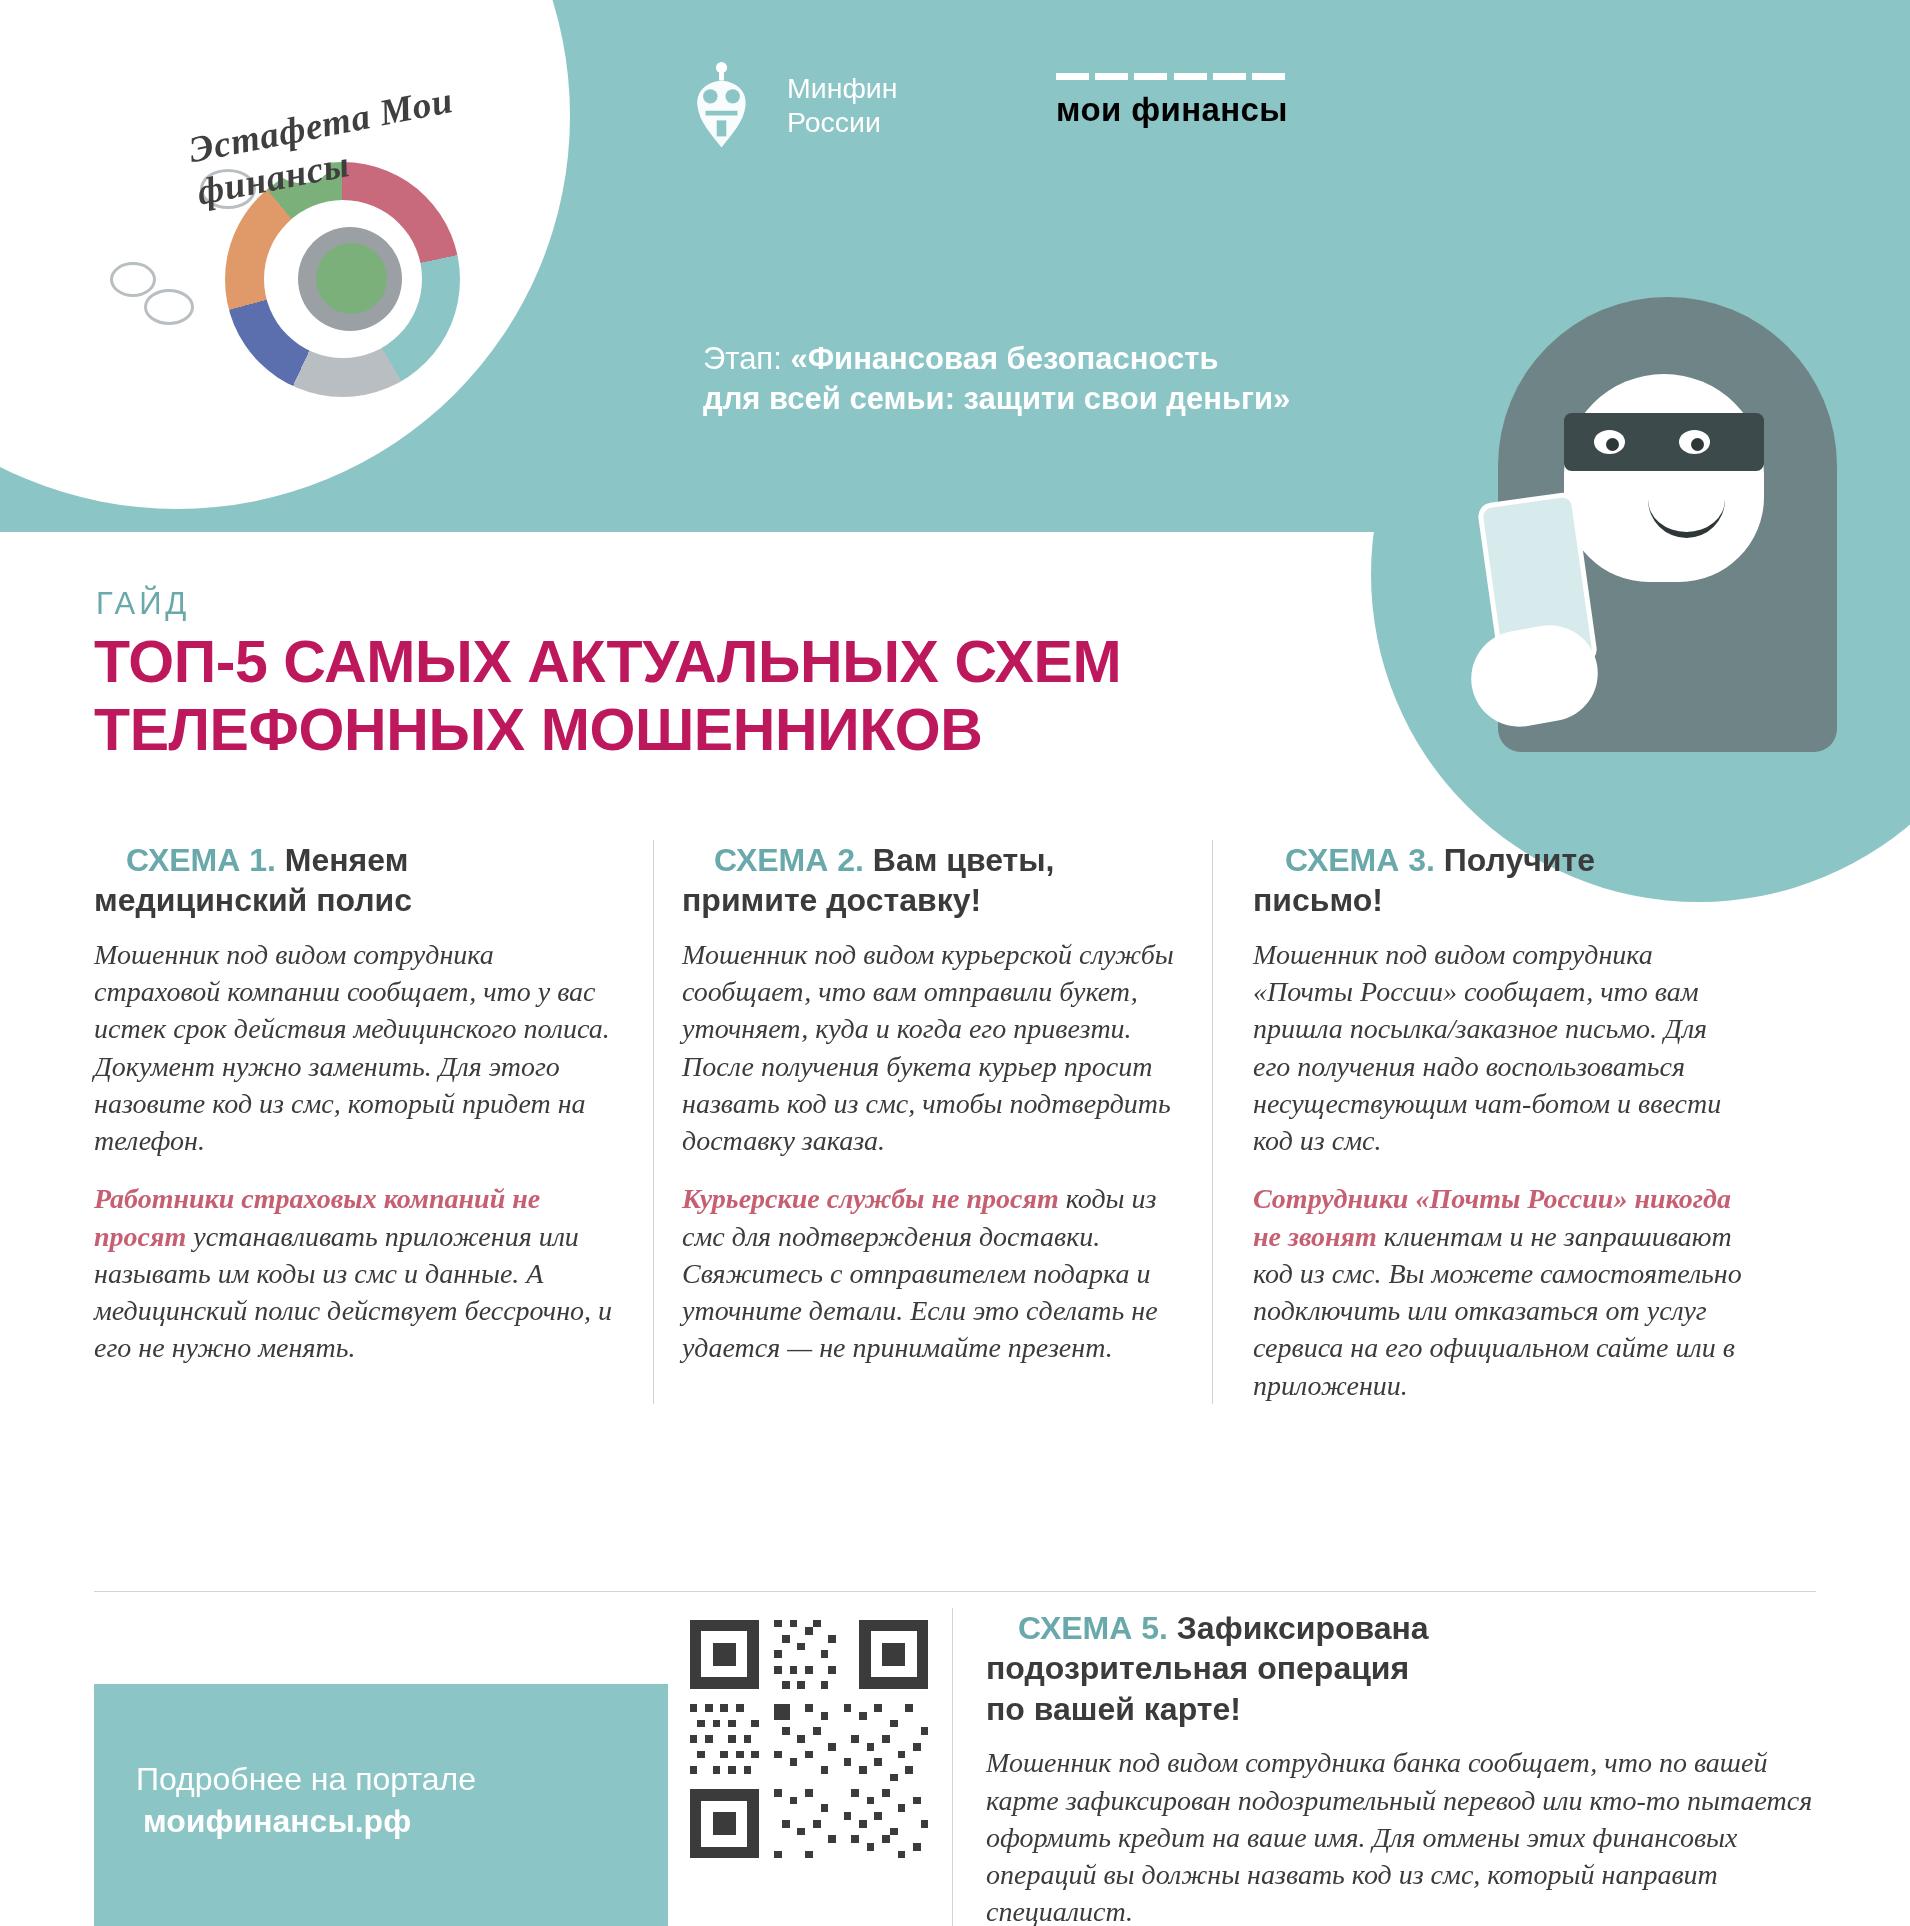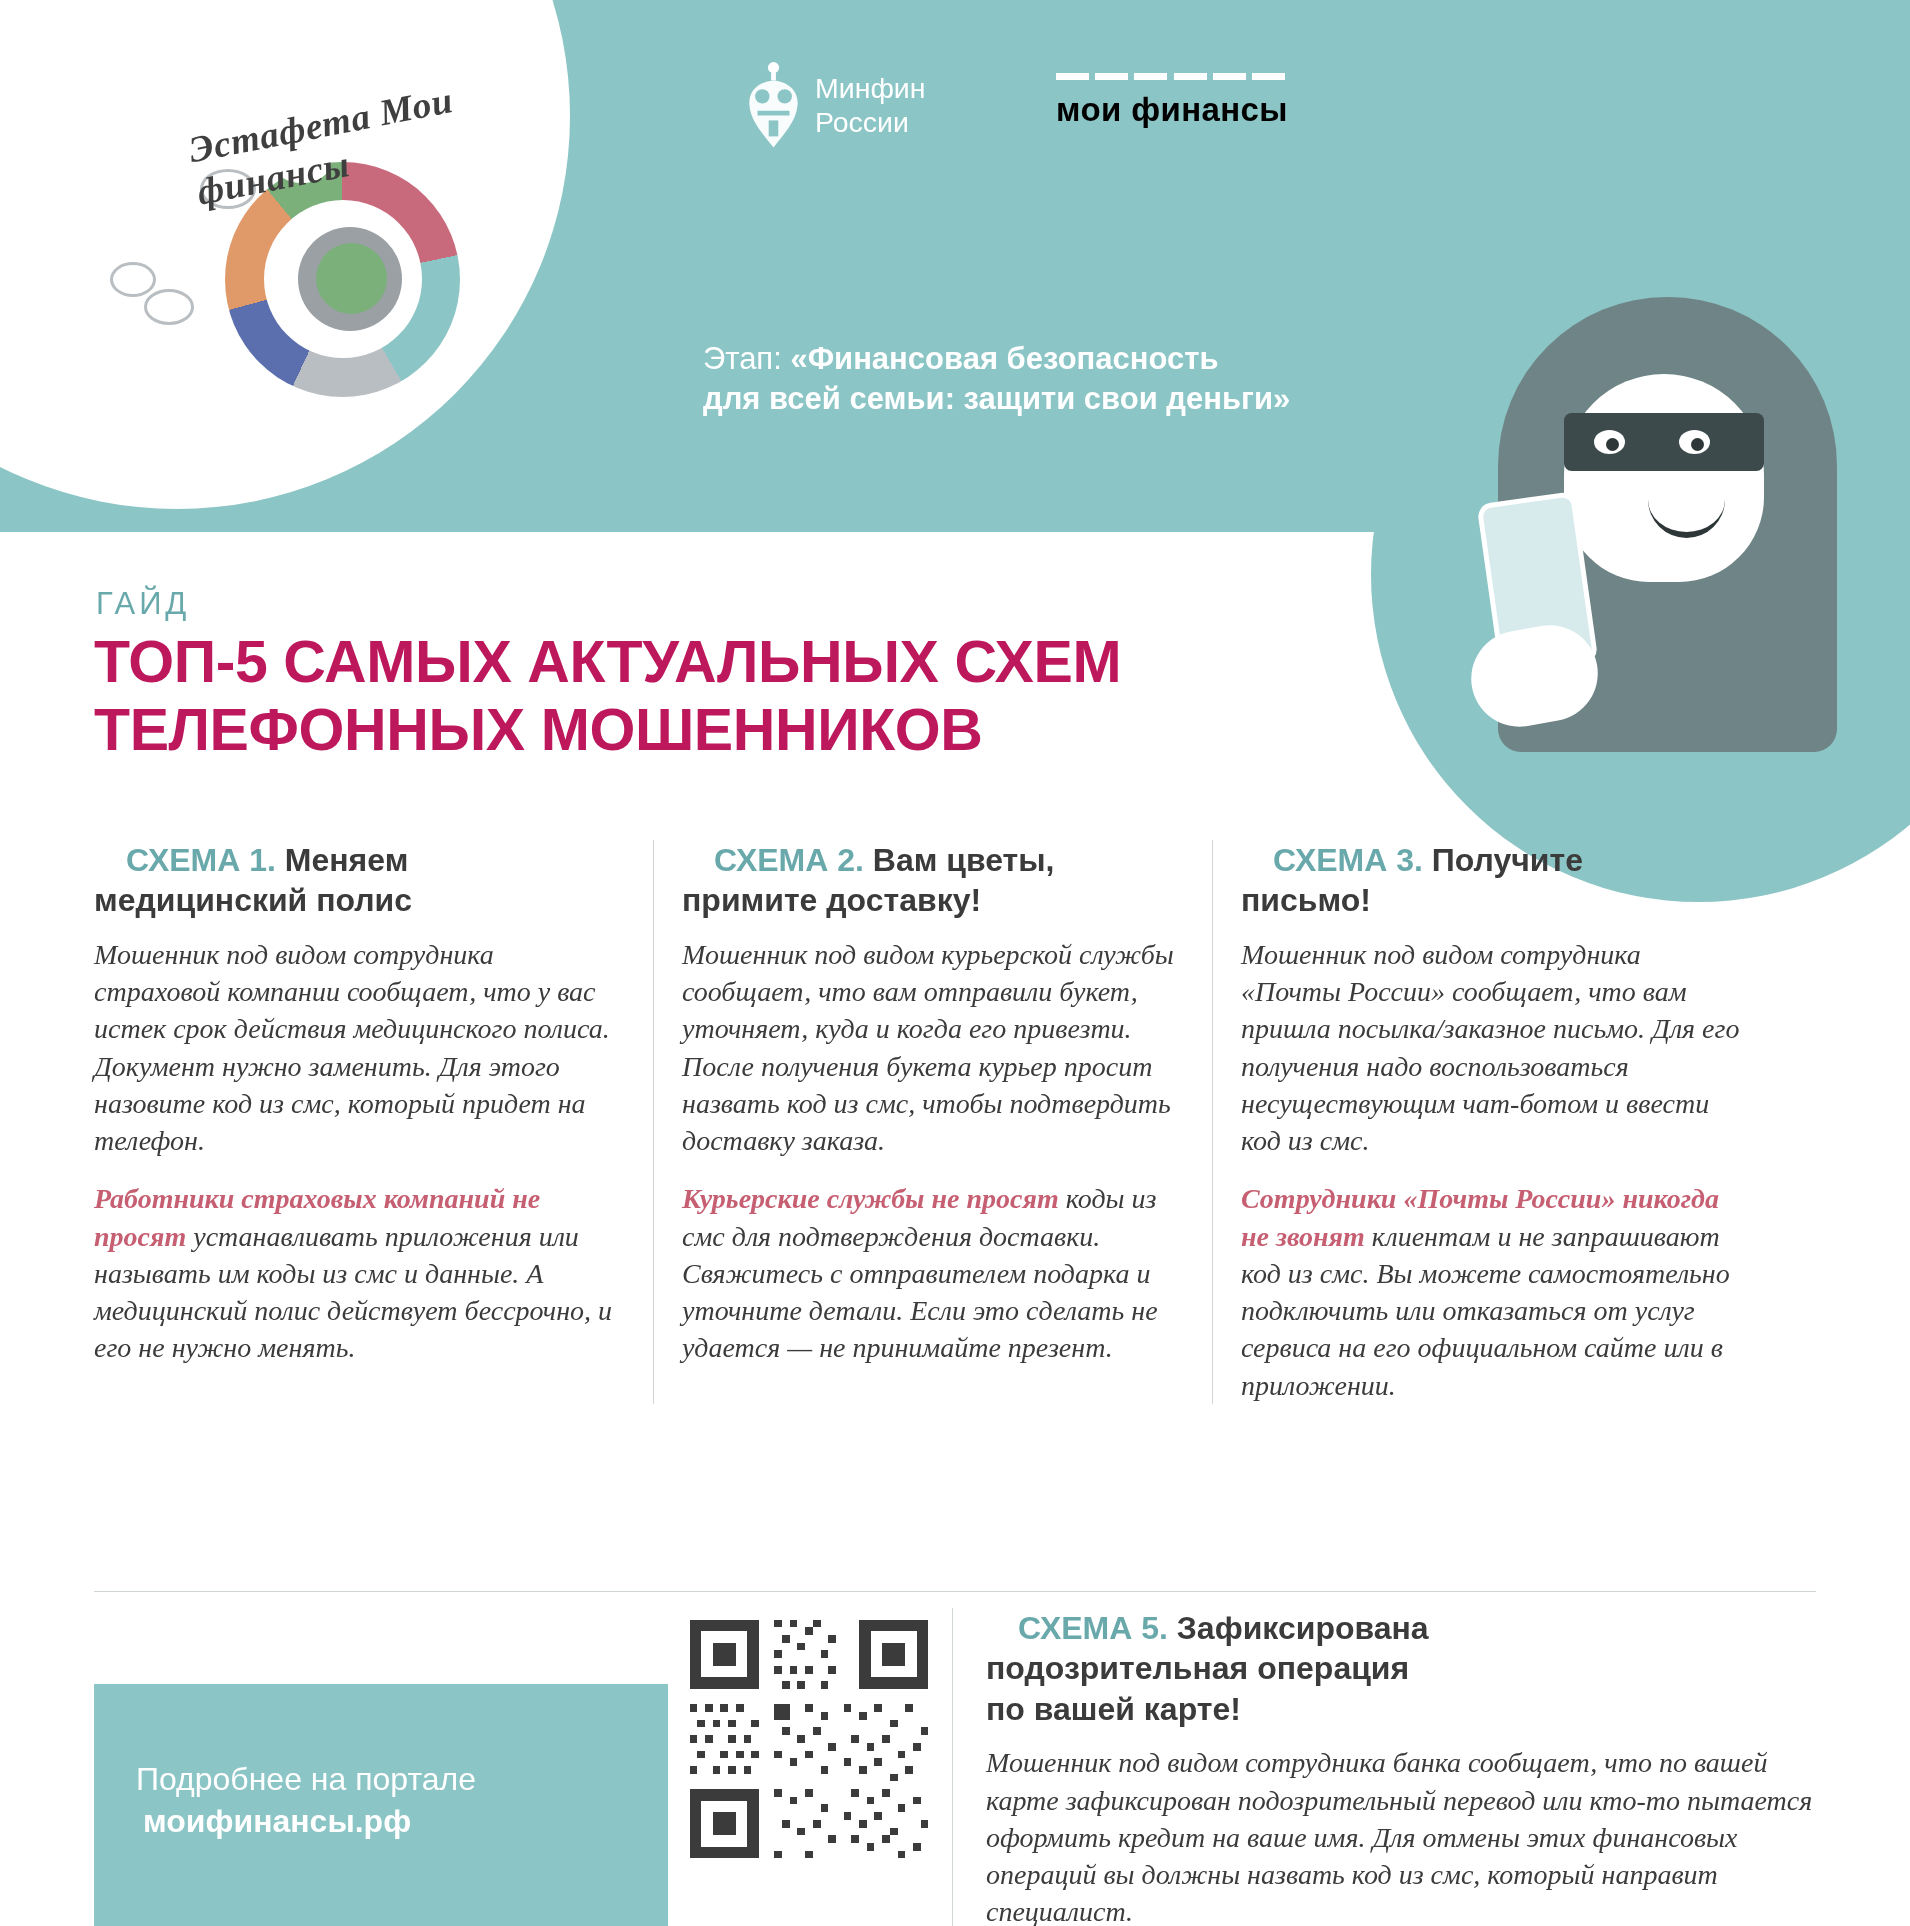--- a/index.html
+++ b/index.html
@@ -34,21 +34,21 @@
   .logo-green{position:absolute;left:218px;top:197px;width:71px;height:71px;border-radius:50%;background:#7bb07a;}
   .logo-text{
     position:absolute;left:96px;top:46px;width:378px;height:127px;
     transform:rotate(-11deg);
     font-size:37px;color:#3f3f3f;font-weight:bold;letter-spacing:0.8px;
     font-family:"Liberation Serif",serif;font-style:italic;
   }
   .coin{position:absolute;background:#fff;border:3.5px solid #b9bec2;border-radius:50%;}
 
   
-  .minfin{position:absolute;left:733px;top:58px;display:flex;align-items:center;gap:1px;}
+  .minfin{position:absolute;left:681px;top:58px;display:flex;align-items:center;gap:25px;}
   .minfin-emblem{width:81px;height:96px;}
   .minfin-label{color:#ffffff;font-size:28.5px;line-height:1.18;font-weight:400;}
   .mf-brand{position:absolute;left:1056px;top:73px;}
   .mf-dashes{display:flex;gap:6.2px;margin-bottom:11.6px;}
   .mf-dashes i{display:block;width:33px;height:6.5px;background:#ffffff;}
   .mf-brand-text{color:#000000;font-size:33px;font-weight:bold;letter-spacing:0.4px;}
   .hdr-line1{
     position:absolute;left:703px;top:211px;color:#ffffff;font-size:29px;line-height:1.28;
   }
   .hdr-stage{
@@ -72,21 +72,21 @@
   .thief-hand{position:absolute;left:23px;top:331px;width:127px;height:96px;background:#ffffff;border-radius:50px;transform:rotate(-10deg);}
 
   
   .guide-label{position:absolute;left:96px;top:586px;color:#6aa9ab;font-size:31px;letter-spacing:3.9px;}
   .main-title{position:absolute;left:94px;top:628px;width:1618px;color:#be185d;font-size:59px;font-weight:bold;line-height:1.16;letter-spacing:-0.4px;}
 
   
   .cols{position:absolute;left:94px;top:840px;width:1722px;display:flex;}
   .col{width:559px;padding-right:27px;box-sizing:border-box;}
   .col.mid{border-left:1.2px solid #cfd4d6;padding-left:28px;}
-  .col.right{border-left:1.2px solid #cfd4d6;padding-left:28px;}
+  .col.right{border-left:1.2px solid #cfd4d6;padding-left:40px;}
   .sch-title{font-size:32px;font-weight:bold;line-height:1.26;color:#3b3b3b;margin-bottom:15.4px;}
   .sch-title .lbl{color:#6aa9ab;margin-left:32px;}
   .body-it{font-family:"Liberation Serif",serif;font-style:italic;font-size:28px;line-height:1.33;color:#3b3b3b;}
   .warn{font-family:"Liberation Serif",serif;font-style:italic;font-size:28px;line-height:1.33;color:#3b3b3b;margin-top:21px;}
   .warn .red{color:#c75f72;font-weight:bold;}
 
   .rule-h{position:absolute;left:94px;top:1591px;width:1722px;height:1.2px;background:#cfd4d6;}
 
   
   .portal{position:absolute;left:94px;top:1684px;width:574px;height:262px;background:#8cc5c6;}

